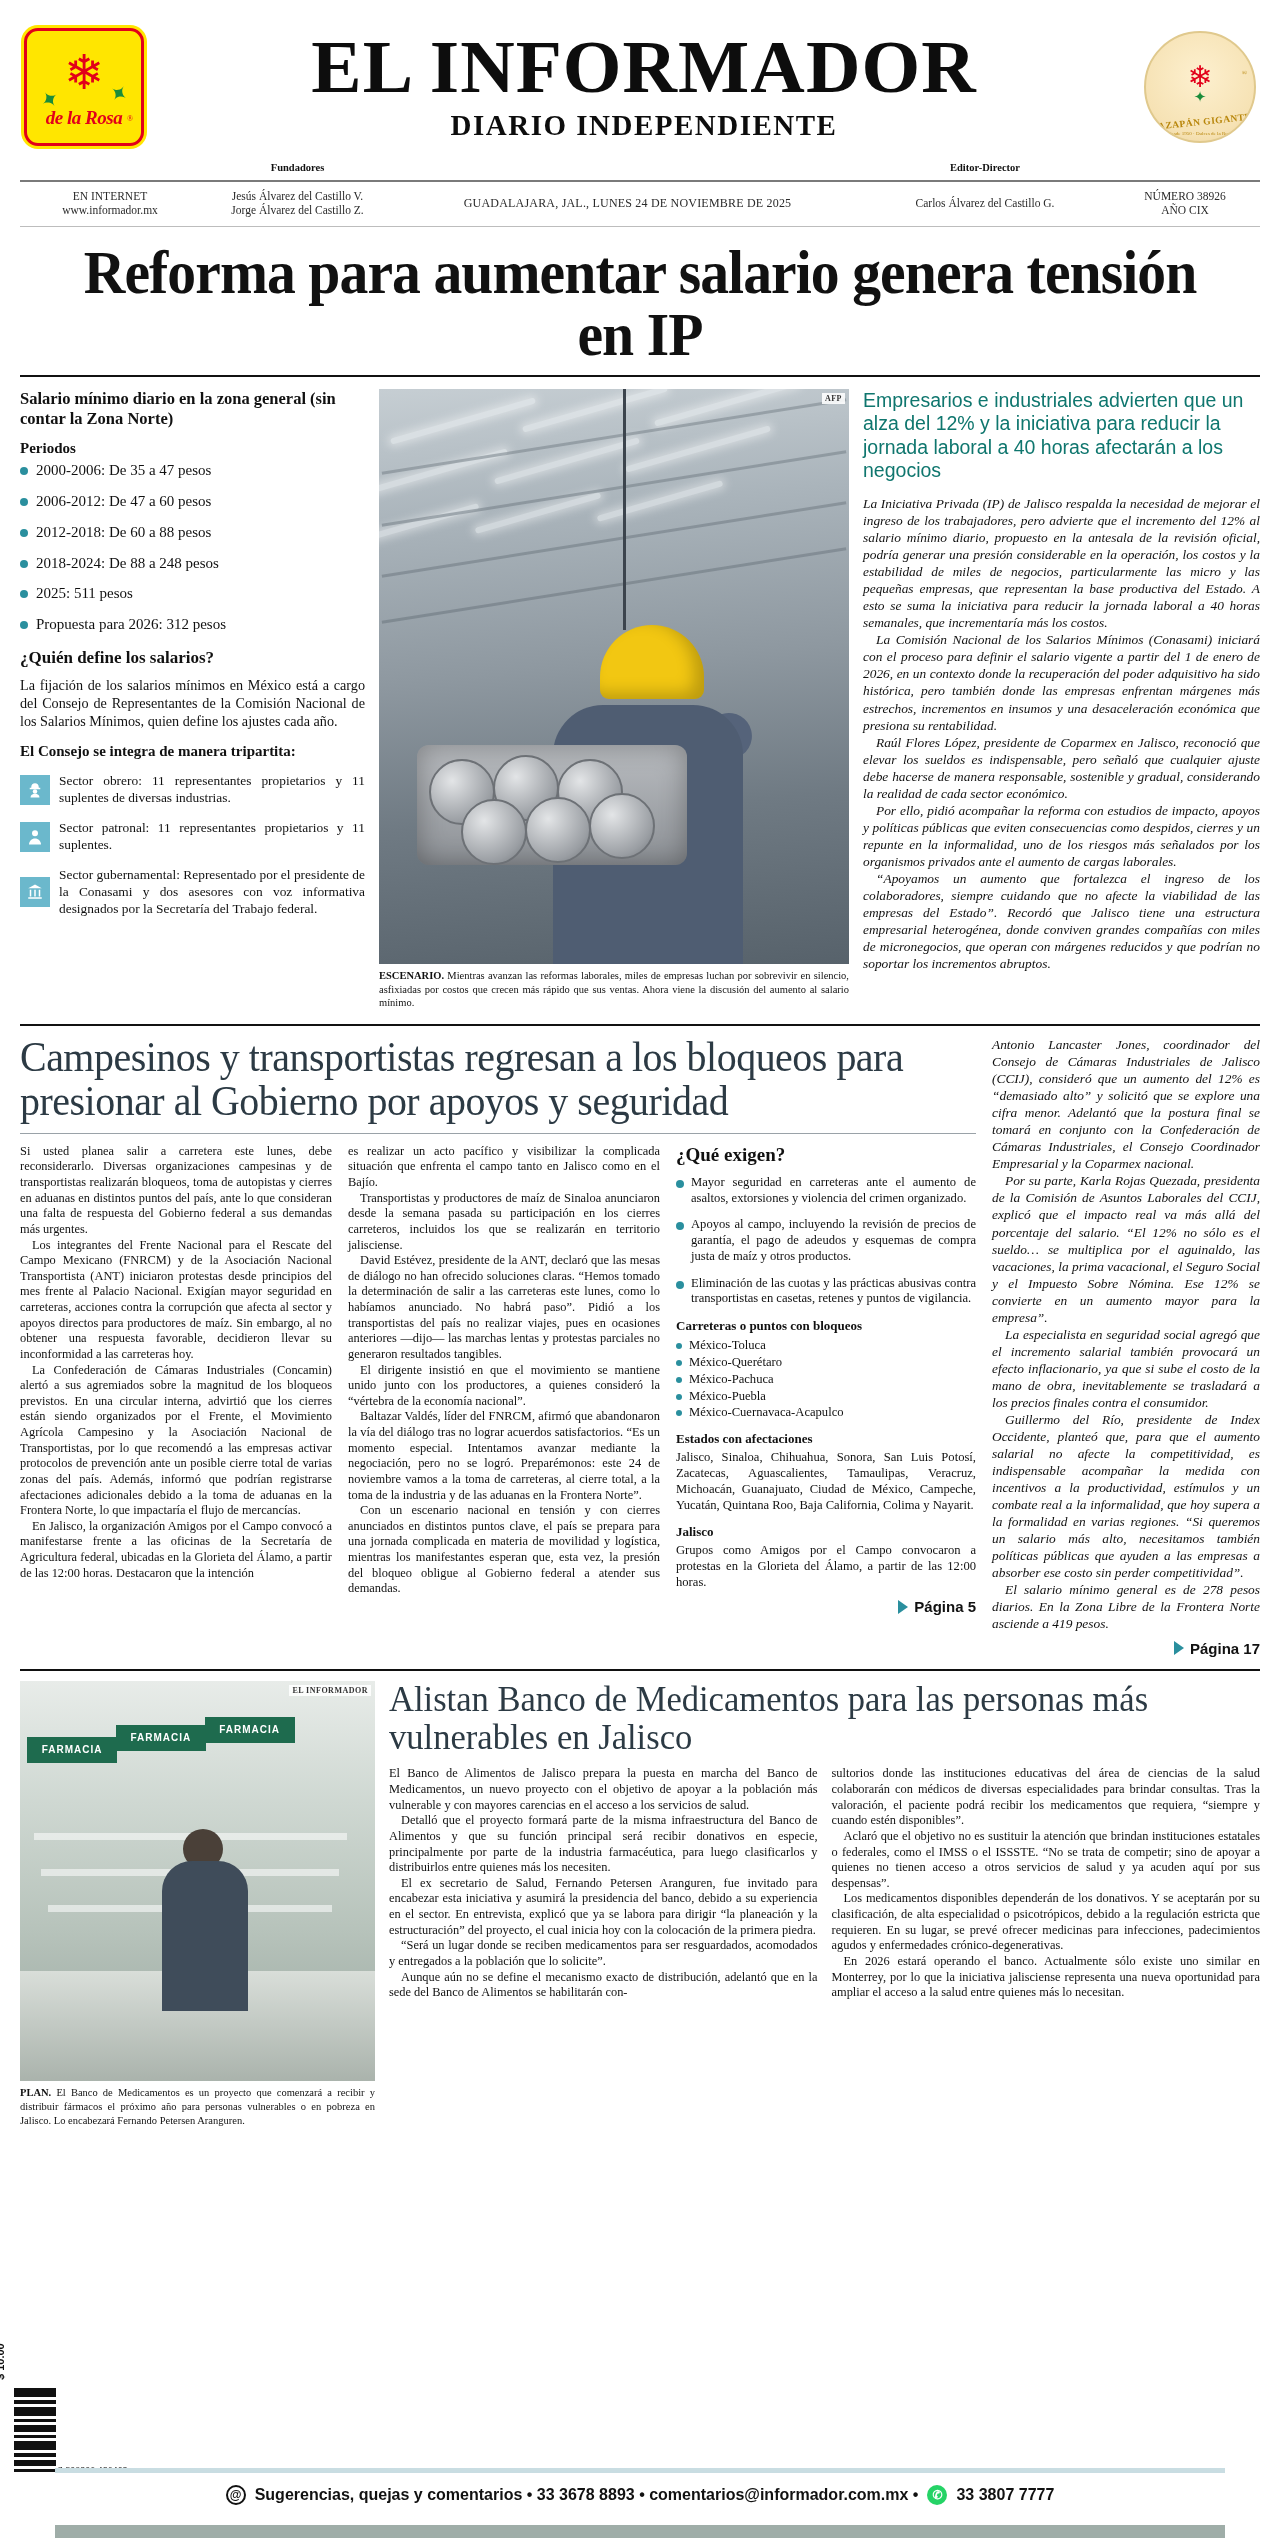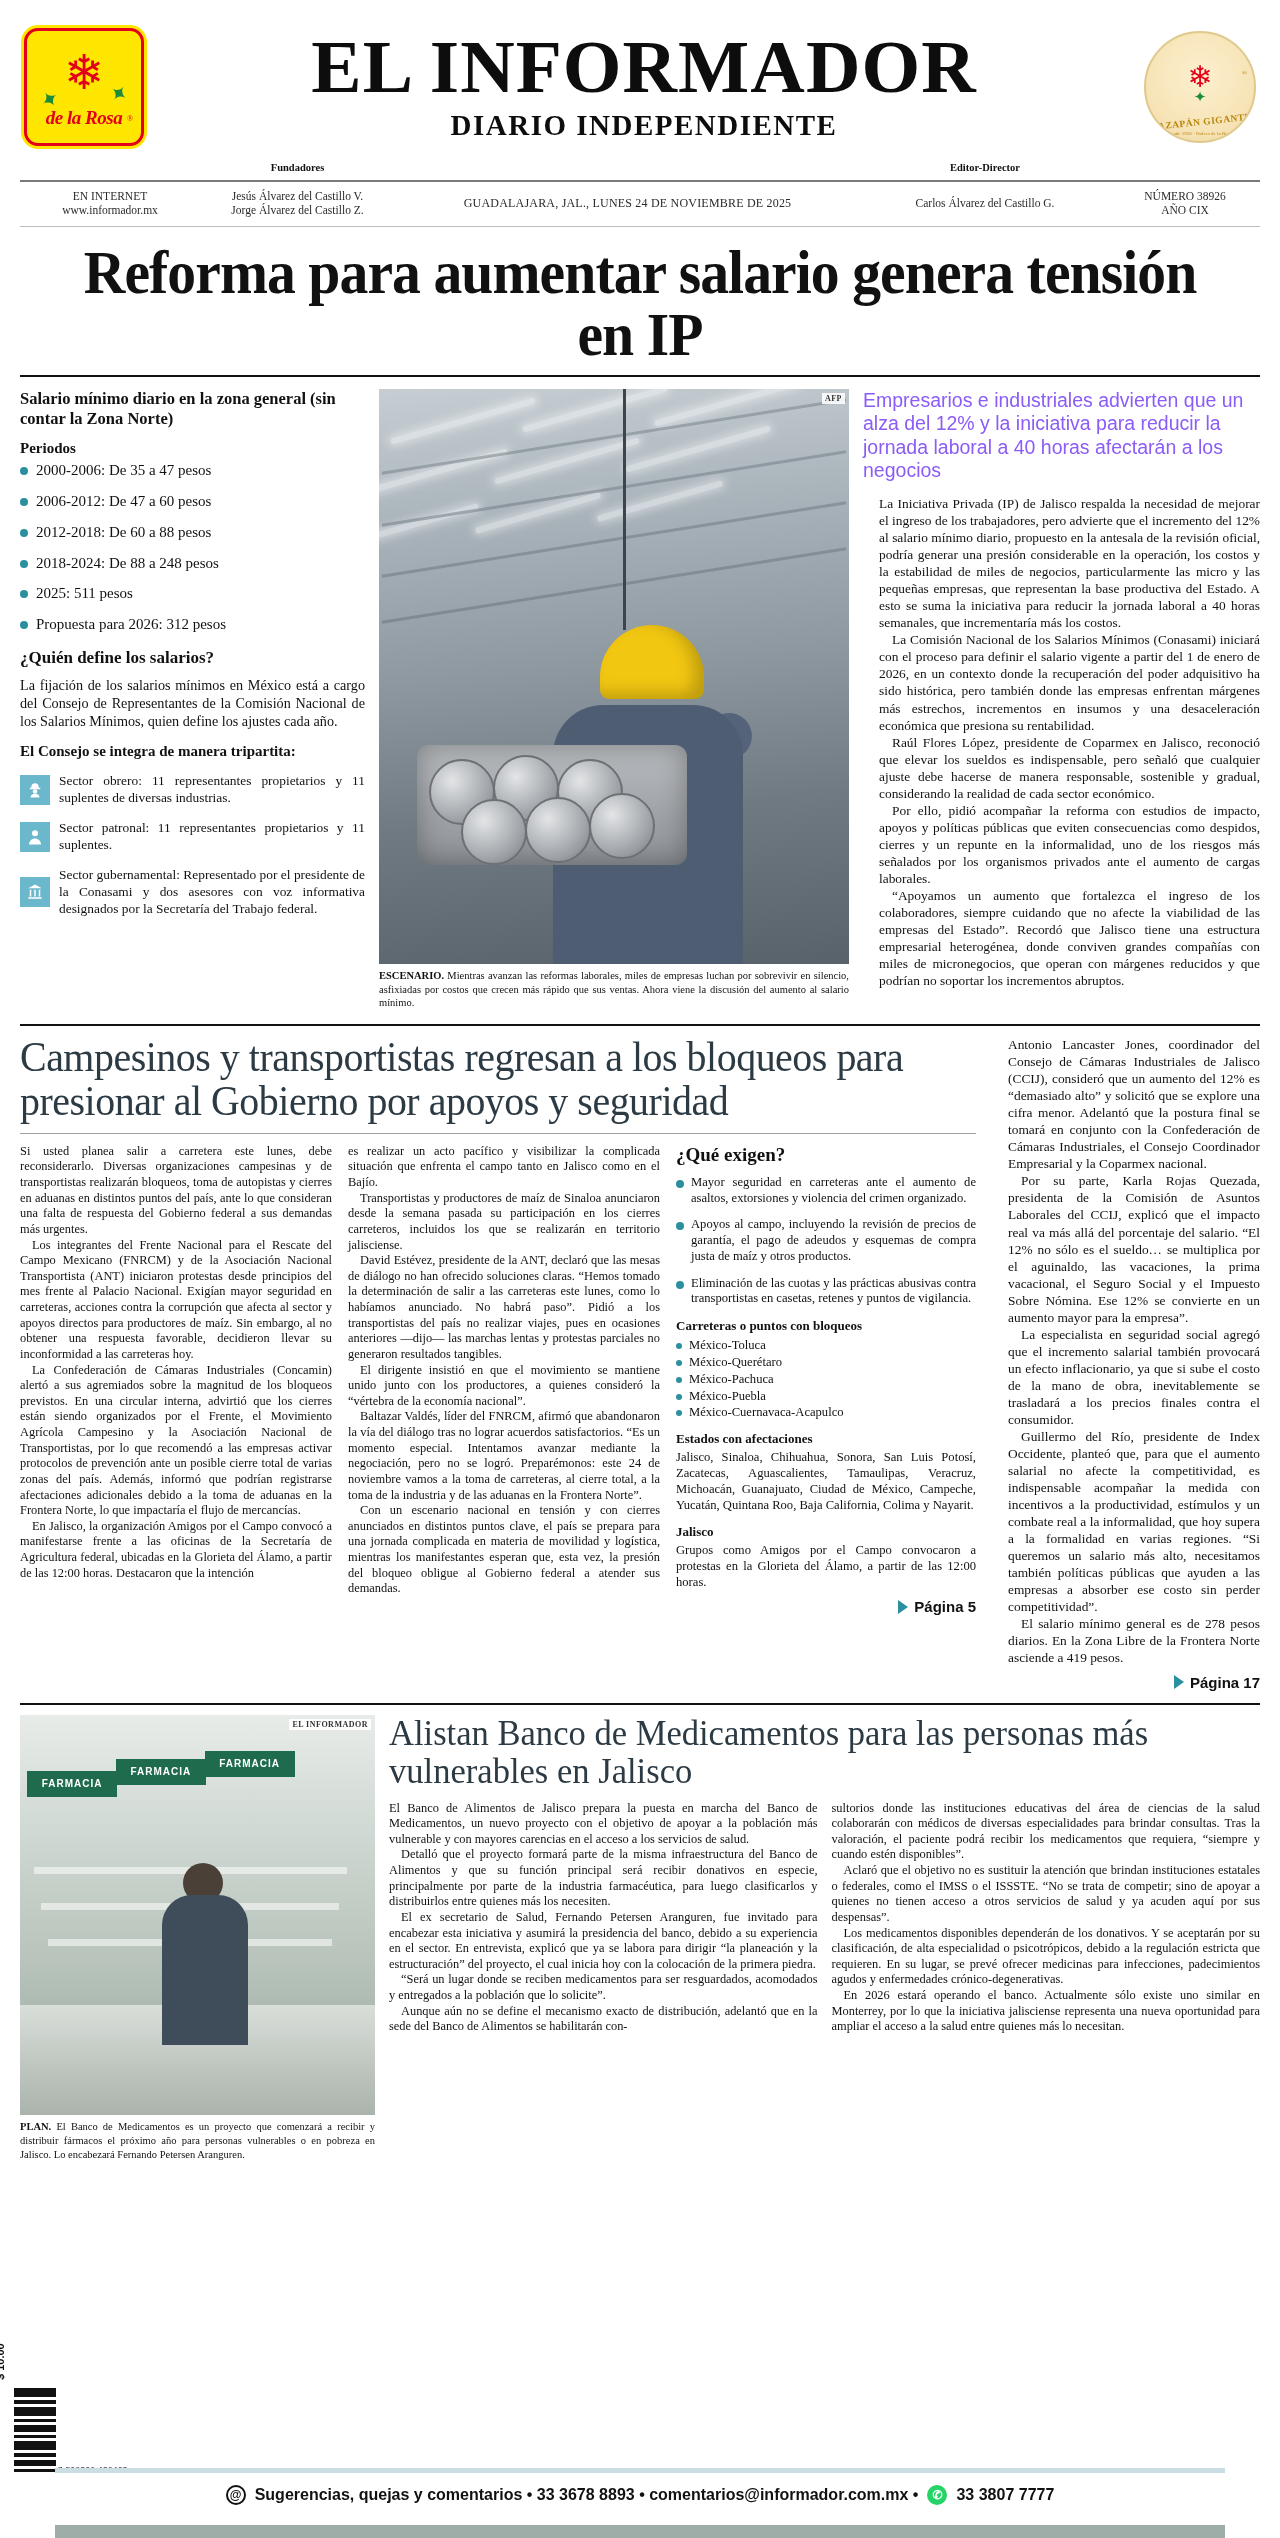--- a/index.html
+++ b/index.html
@@ -158,25 +158,25 @@
     position:absolute; right:4px; top:4px; background:rgba(255,255,255,.88);
     font-size:8px; padding:1px 3px; font-weight:bold; color:#333; letter-spacing:.5px;
   }
   .caption {
     font-size:10.5px; line-height:1.32; padding-top:5px; text-align:justify;
   }
   .caption b { font-weight:bold; }
 
   .kicker {
     font-family:"Liberation Sans", sans-serif;
-    font-size:19.5px; line-height:1.2; font-weight:400; color:#8b5cf6;
+    font-size:19.5px; line-height:1.2; font-weight:400; color:#0f766e;
     margin-bottom:13px;
   }
   .body-col { font-size:13.4px; line-height:1.27; text-align:justify; }
-  .body-col p { margin:0 0 0 16px; text-indent:13px; }
+  .body-col p { margin:0 0 0 0; text-indent:13px;font-style:italic; }
   .body-col p.first { text-indent:0; }
 
   
   .divider2 { border-top:2px solid #111; margin:14px 0 10px 0; }
   .story2-head {
     font-family:"Liberation Serif", serif; font-weight:normal;
     font-size:42px; line-height:1.03; color:#2c3a44;
     transform:scaleX(0.95); transform-origin:left;
     letter-spacing:-0.5px; margin-bottom:10px;
   }

